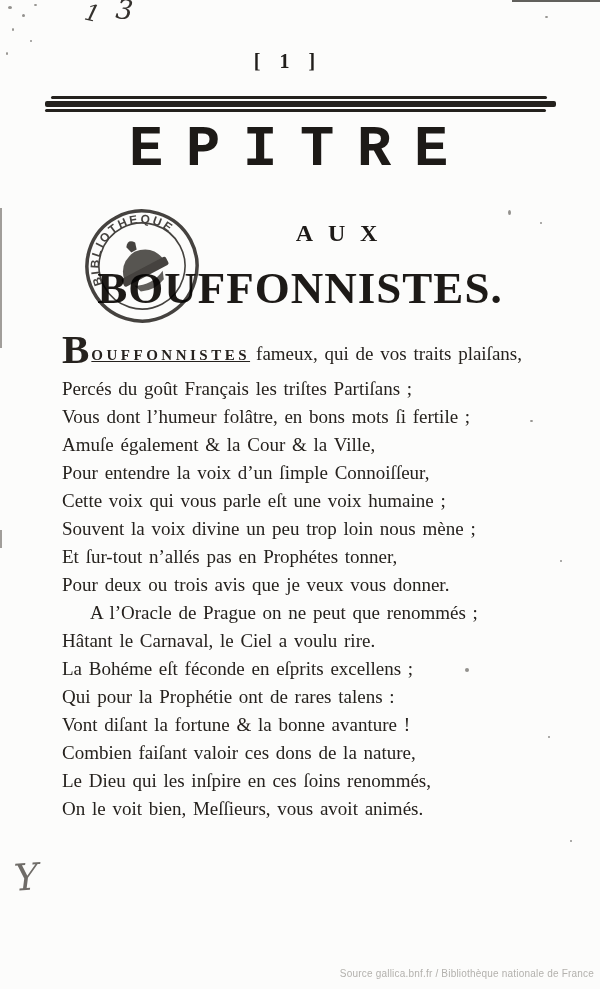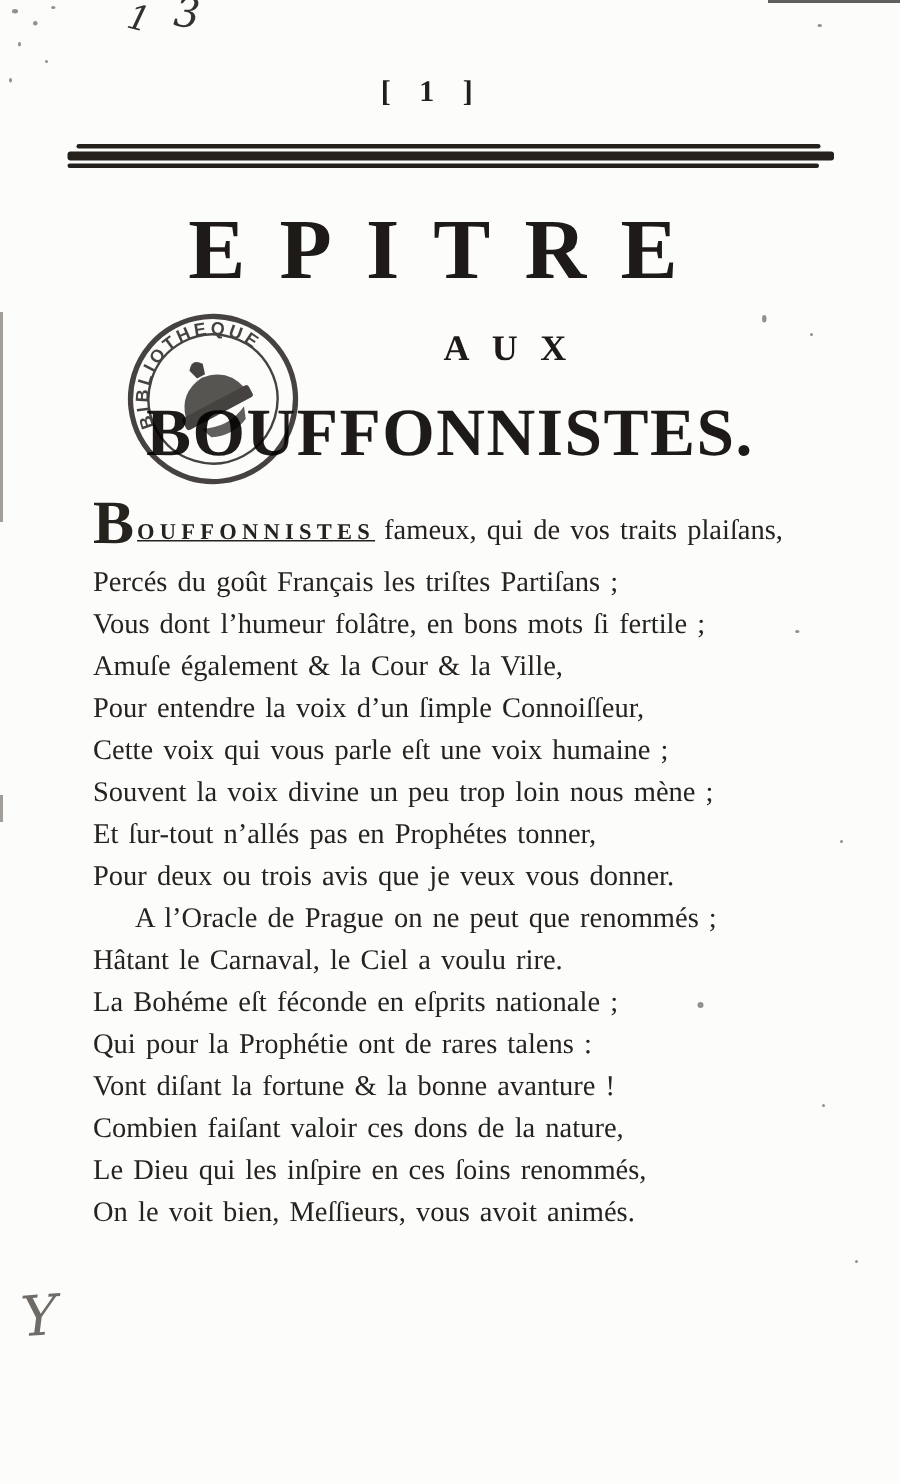--- a/index.html
+++ b/index.html
@@ -24,22 +24,22 @@
   
   .folio{position:absolute;top:50px;left:0;width:100%;text-align:center;
     font-size:20px;font-weight:bold;letter-spacing:7px;transform:translateX(-12px);}
   
   .rule{position:absolute;left:45px;top:96px;width:511px;}
   .rule .r{background:#24211d;border-radius:2px;}
   .rule .r1{height:3px;width:97%;margin-left:6px;}
   .rule .r2{height:6px;margin-top:2px;}
   .rule .r3{height:3px;width:98%;margin-top:2px;}
   
-  .title1{position:absolute;top:134px;left:0;width:100%;margin:0;text-align:center;
-    font-size:57px;font-weight:bold;letter-spacing:.40em;color:#1d1a17;}
+  .title1{position:absolute;top:118px;left:0;width:100%;margin:0;text-align:center;
+    font-size:57px;font-weight:bold;letter-spacing:.40em;color:#1d1a17;font-family:Liberation Mono, monospace;}
   .title2{position:absolute;top:220px;left:0;width:100%;text-align:center;
     font-size:24px;font-weight:bold;letter-spacing:.62em;color:#1d1a17;padding-left:44px;}
   .title3{position:absolute;top:262px;left:0;width:100%;text-align:center;
     font-size:45px;font-weight:bold;letter-spacing:1px;color:#1d1a17;z-index:2;}
   
   .stamp{position:absolute;left:82px;top:206px;width:120px;height:120px;z-index:5;
     mix-blend-mode:multiply;filter:blur(.4px);opacity:.88;}
   
   .poem{position:absolute;left:62px;top:334px;width:492px;
     font-size:19px;line-height:28px;word-spacing:2px;color:#26221e;}
@@ -114,24 +114,25 @@
     <div class="line">Percés du goût Français les triſtes Partiſans ;</div>
     <div class="line">Vous dont l’humeur folâtre, en bons mots ſi fertile ;</div>
     <div class="line">Amuſe également &amp; la Cour &amp; la Ville,</div>
     <div class="line">Pour entendre la voix d’un ſimple Connoiſſeur,</div>
     <div class="line">Cette voix qui vous parle eſt une voix humaine ;</div>
     <div class="line">Souvent la voix divine un peu trop loin nous mène ;</div>
     <div class="line">Et ſur-tout n’allés pas en Prophétes tonner,</div>
     <div class="line">Pour deux ou trois avis que je veux vous donner.</div>
     <div class="line indent">A l’Oracle de Prague on ne peut que renommés ;</div>
     <div class="line">Hâtant le Carnaval, le Ciel a voulu rire.</div>
-    <div class="line">La Bohéme eſt féconde en eſprits nationale ;</div>
+    <div class="line">La Bohéme eſt féconde en eſprits excellens ;</div>
     <div class="line">Qui pour la Prophétie ont de rares talens :</div>
     <div class="line">Vont diſant la fortune &amp; la bonne avanture !</div>
     <div class="line">Combien faiſant valoir ces dons de la nature,</div>
     <div class="line">Le Dieu qui les inſpire en ces ſoins renommés,</div>
     <div class="line">On le voit bien, Meſſieurs, vous avoit animés.</div>
   </div>
 
   <div class="sig">Y</div>
 
+  <div class="watermark">Source gallica.bnf.fr / Bibliothèque nationale de France</div>
 
 </div>
 
 </body></html>

